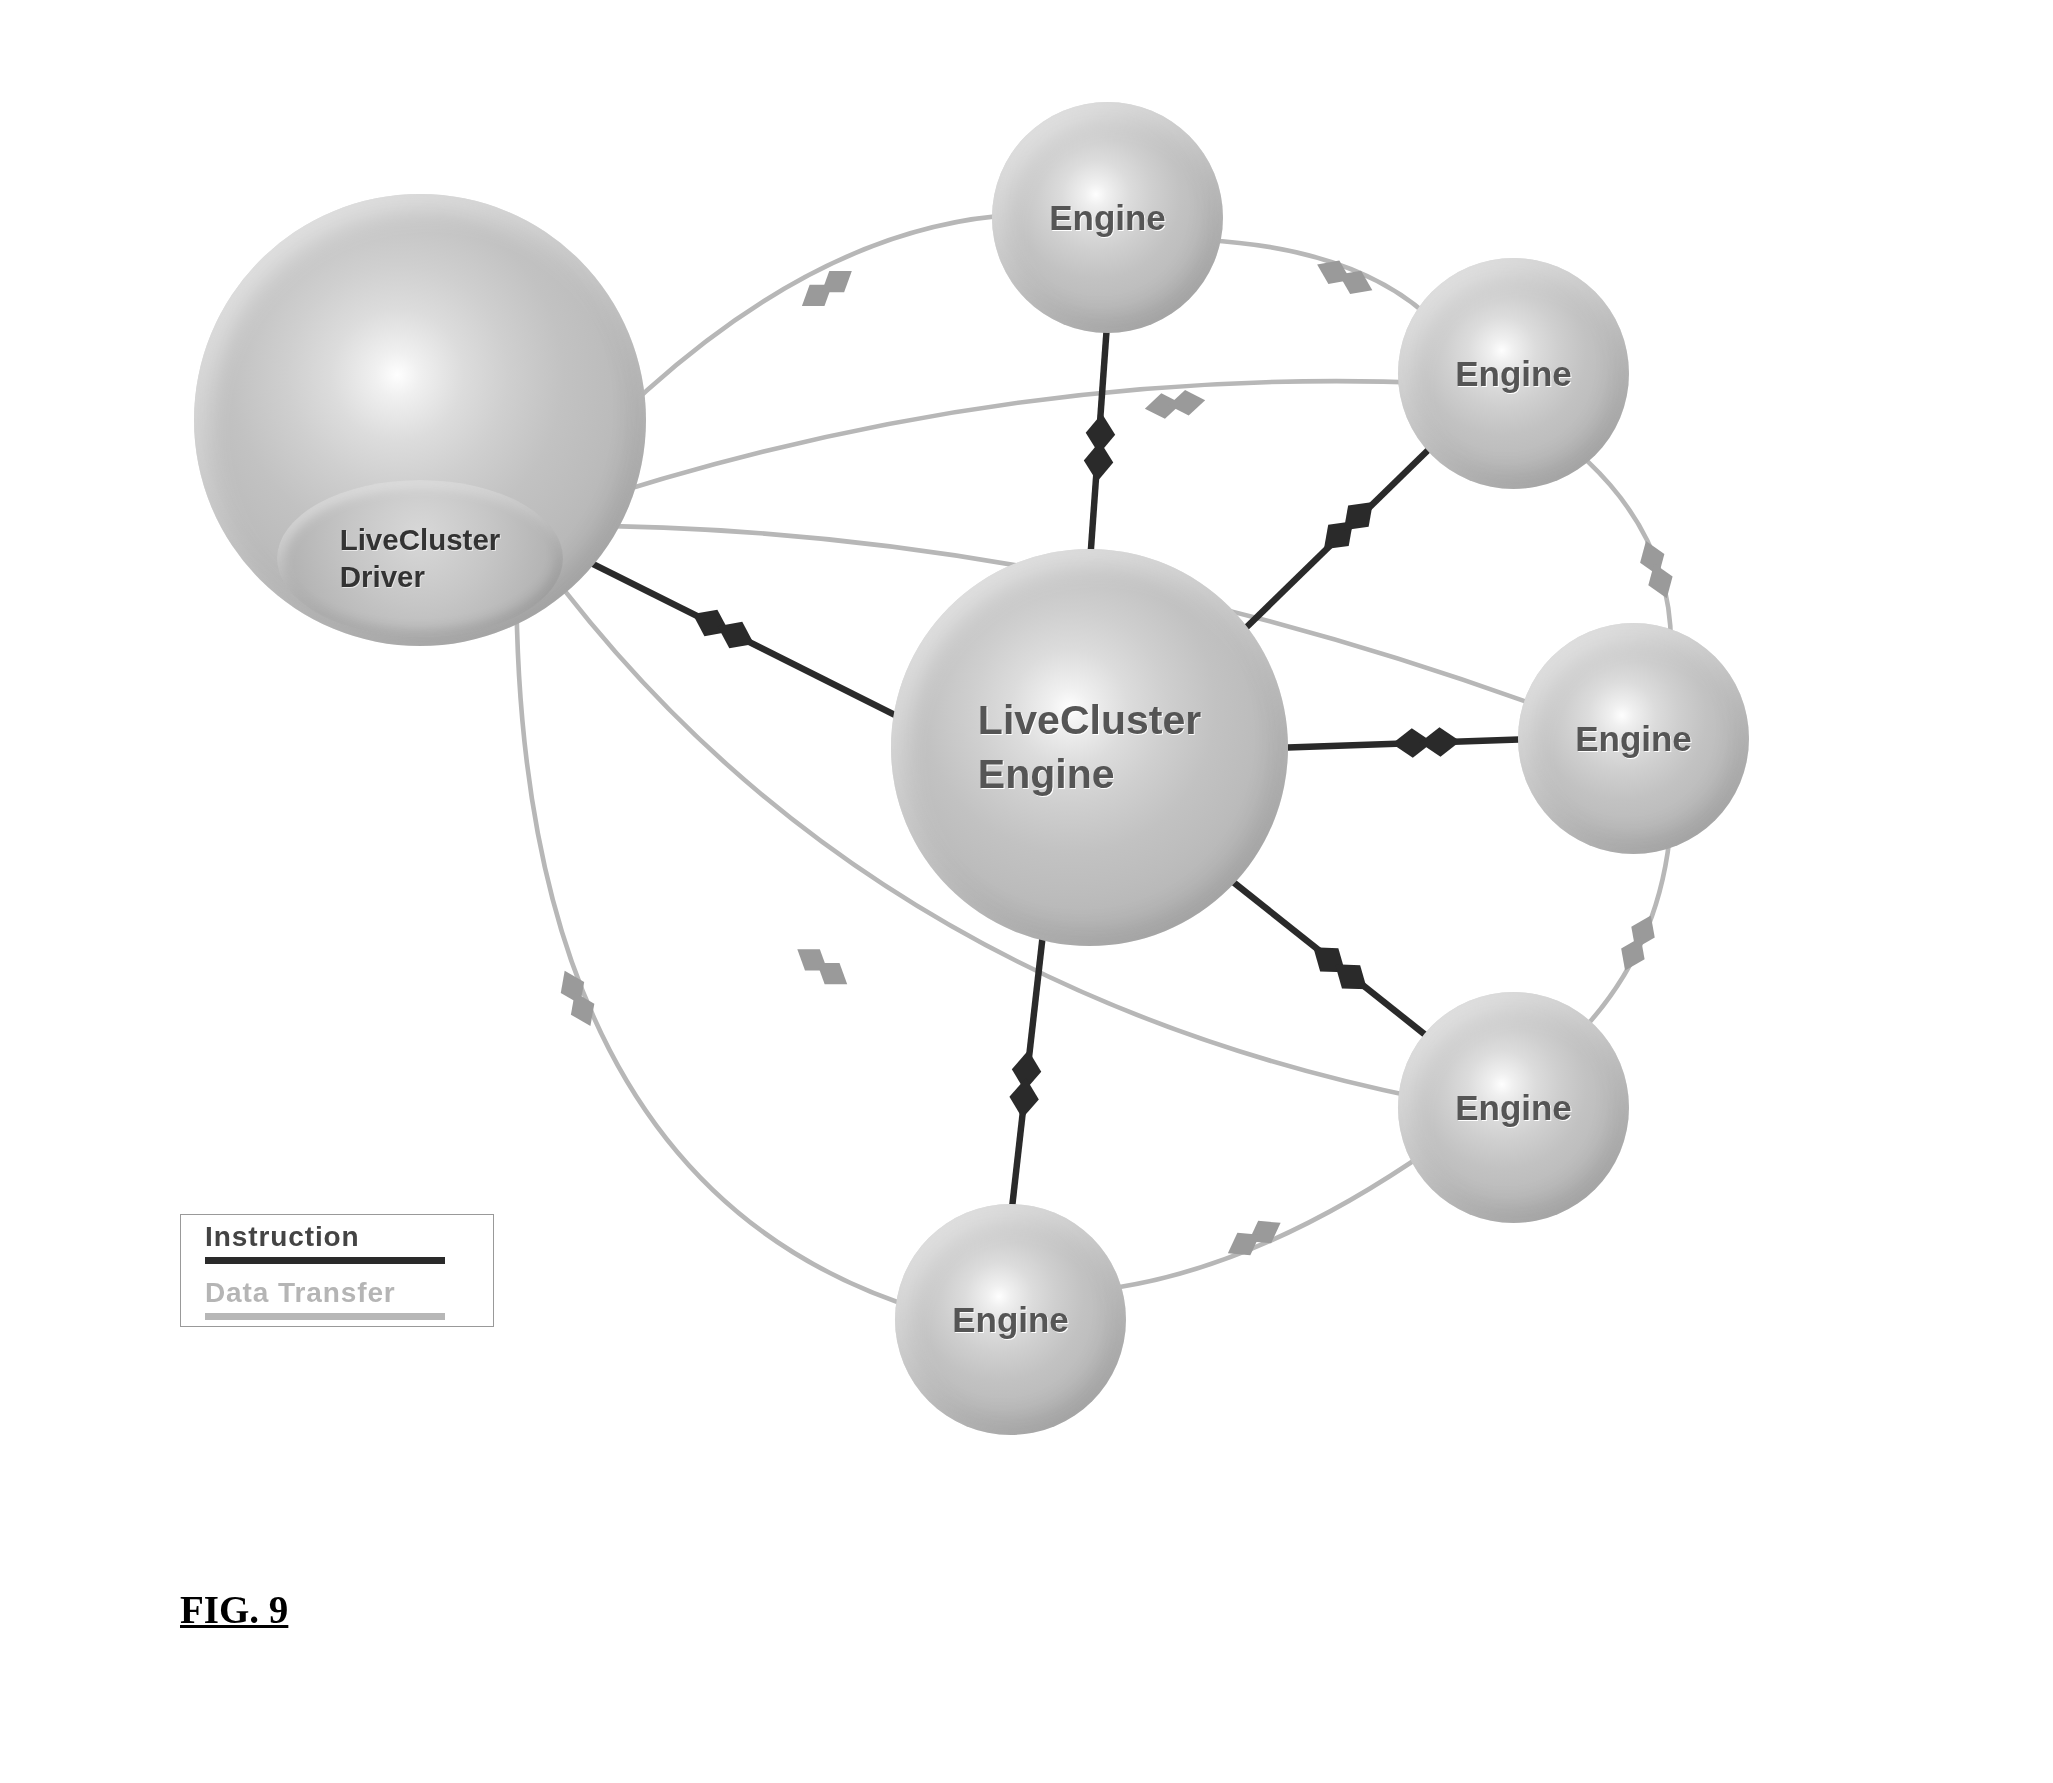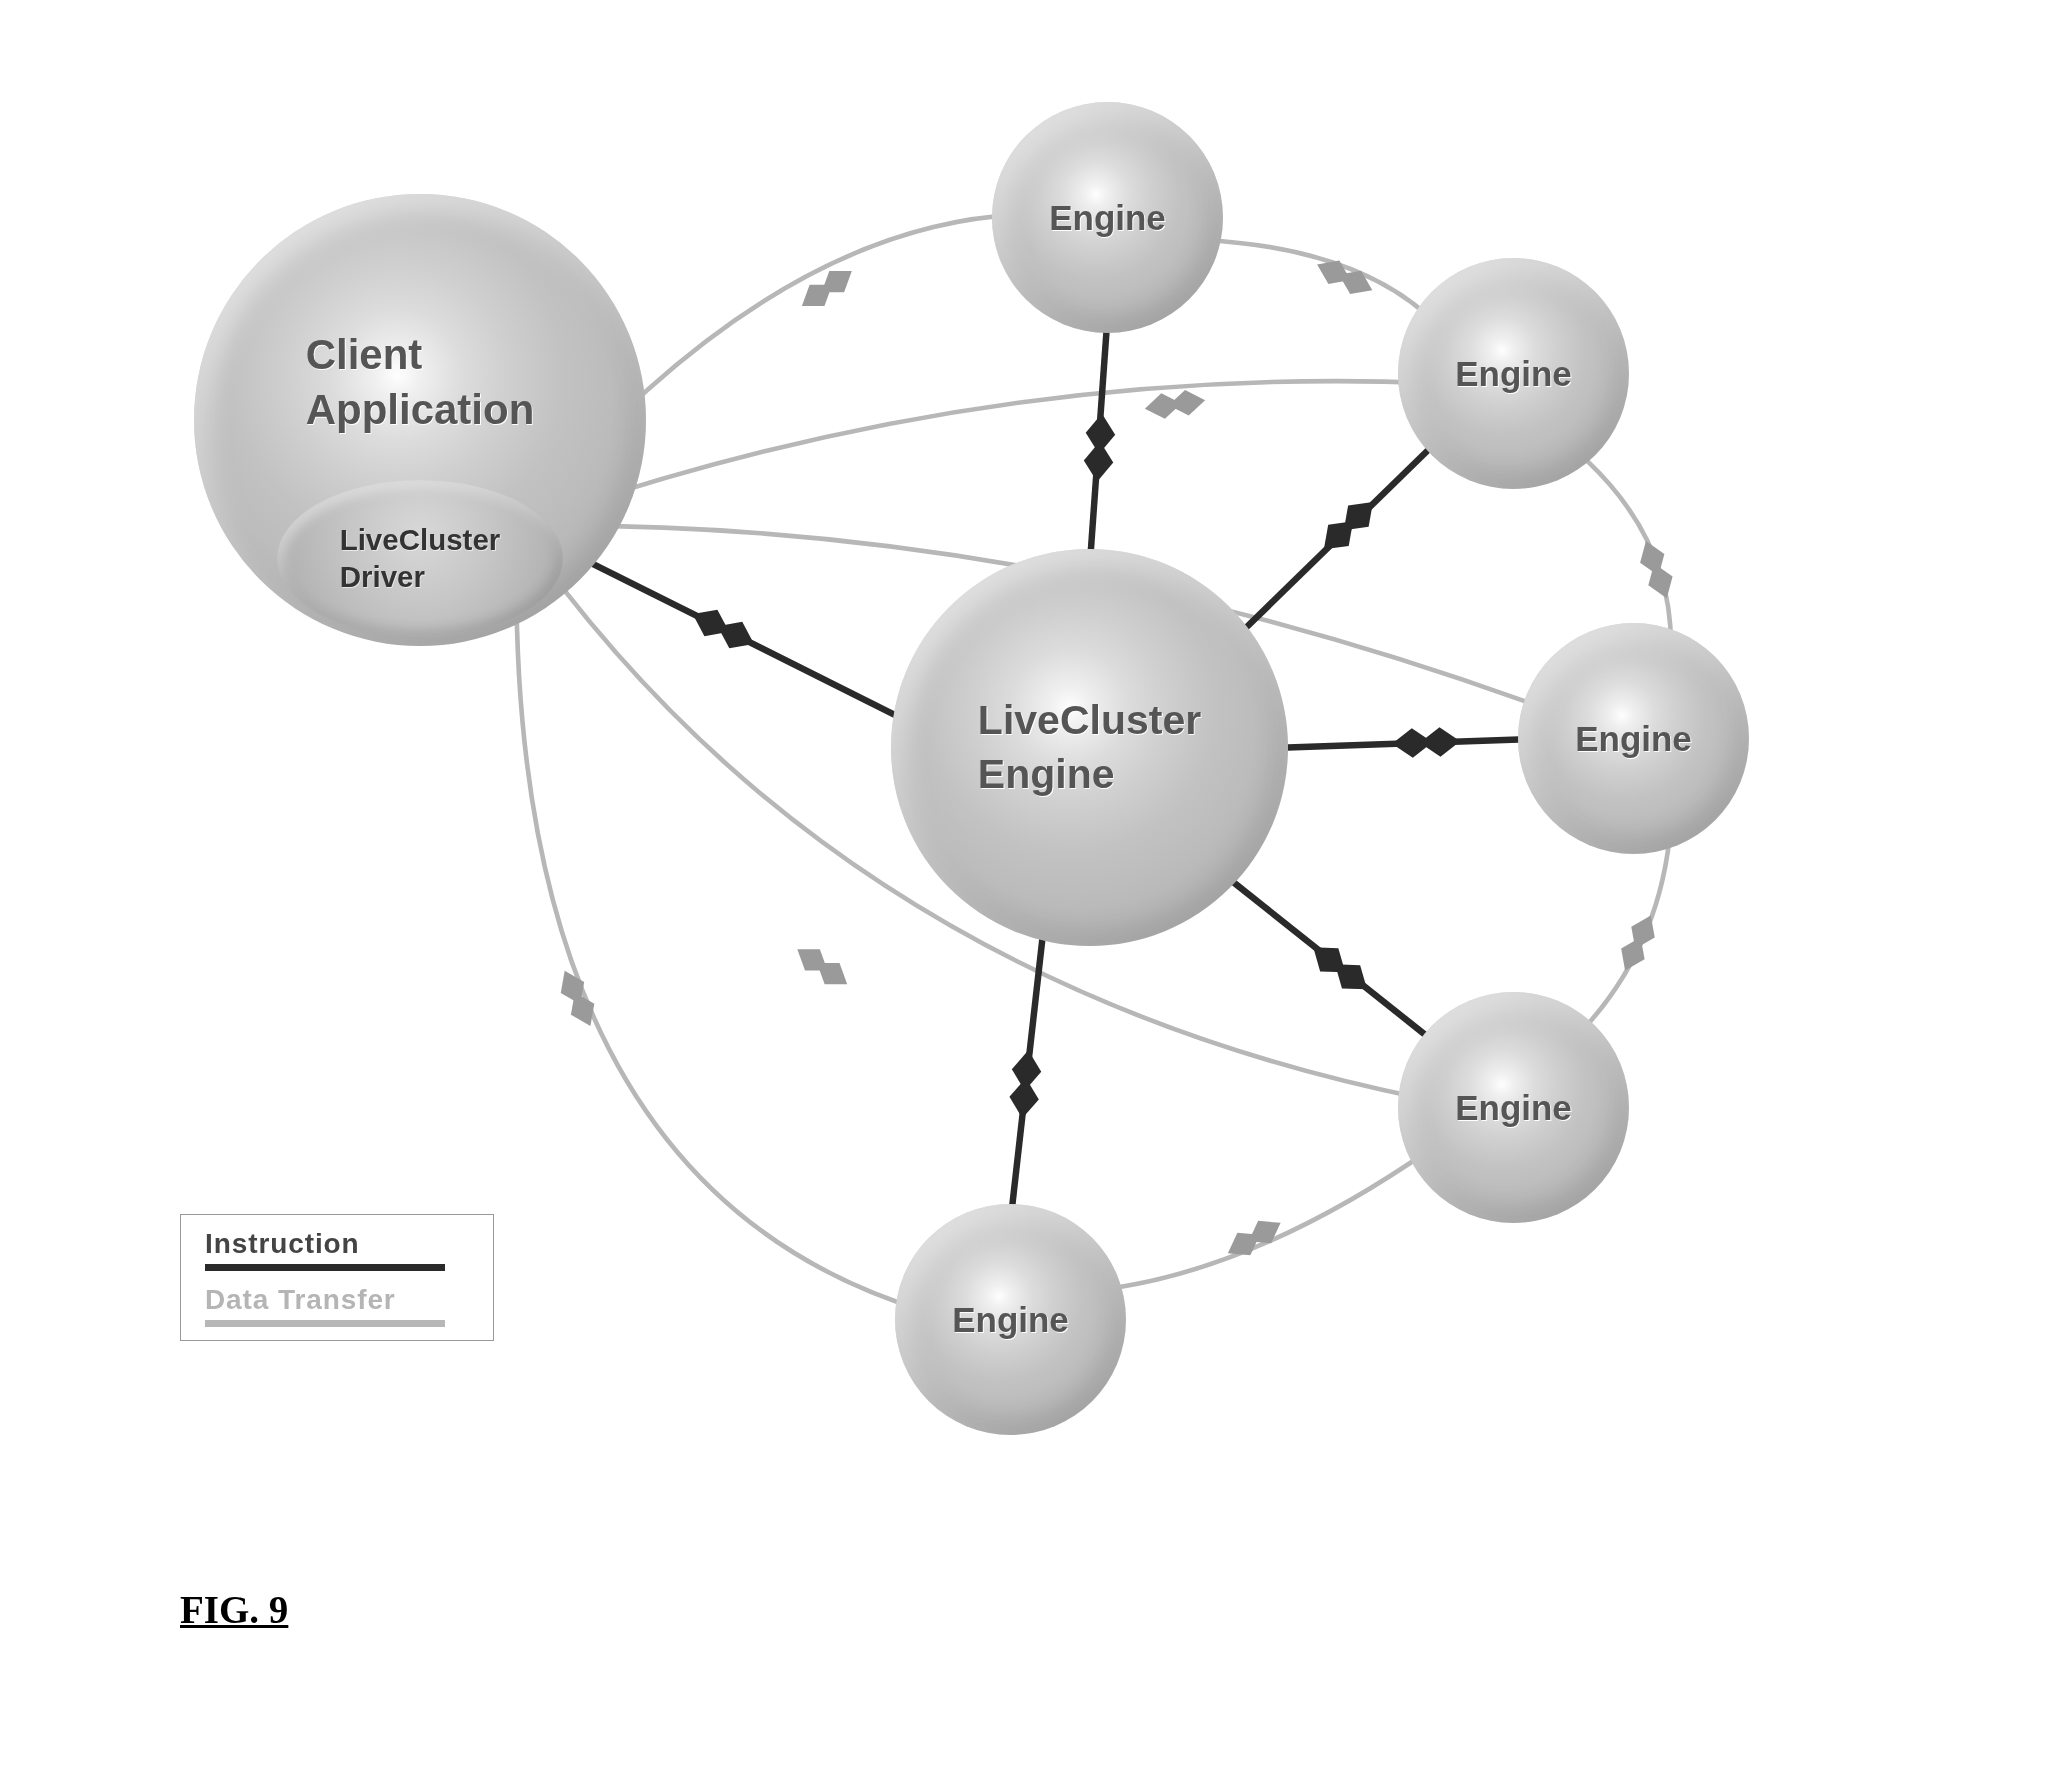--- a/index.html
+++ b/index.html
@@ -57,21 +57,21 @@
   .client-inner .label {
     font-weight: bold;
     color: #333;
     text-shadow: 0.9px 0.9px 0 rgba(255,255,255,0.6);
     line-height: 1.25;
   }
   .legend {
     position: absolute;
     border: 1.8px solid #999;
     background: #fff;
-    padding: 13px 24px;
+    padding: 6px 24px;
     box-sizing: border-box;
   }
   .legend .row {
     display: flex;
     align-items: center;
     gap: 0;
     flex-direction: column;
     align-items: flex-start;
     margin-bottom: 13px;
   }
@@ -157,24 +157,20 @@
       <use href="#arrow-dark" transform="translate(770,675) rotate(26)"></use>
       <use href="#arrow-dark" transform="translate(1190,500) rotate(-86)"></use>
       <use href="#arrow-dark" transform="translate(1450,580) rotate(-44)"></use>
       <use href="#arrow-dark" transform="translate(1530,805) rotate(-2)"></use>
       <use href="#arrow-dark" transform="translate(1440,1040) rotate(38)"></use>
       <use href="#arrow-dark" transform="translate(1112,1160) rotate(95)"></use>
     </g>
   </svg>
 
   <div class="node sphere" style="left:194px; top:194px; width:452px; height:452px;">
-    <div class="label" style="font-size:42px; margin-top:-74px;">
-      <span>Client</span><br>
-      <span>Application</span>
-    </div>
 
     <div class="client-inner" style="left:83px; top:286px; width:286px; height:157px;">
       <div class="label" style="font-size:29.5px;">
         <span>LiveCluster</span><br>
         <span>Driver</span>
       </div>
     </div>
   </div>
 
   <div class="node sphere" style="left:891px; top:549px; width:397px; height:397px;">

